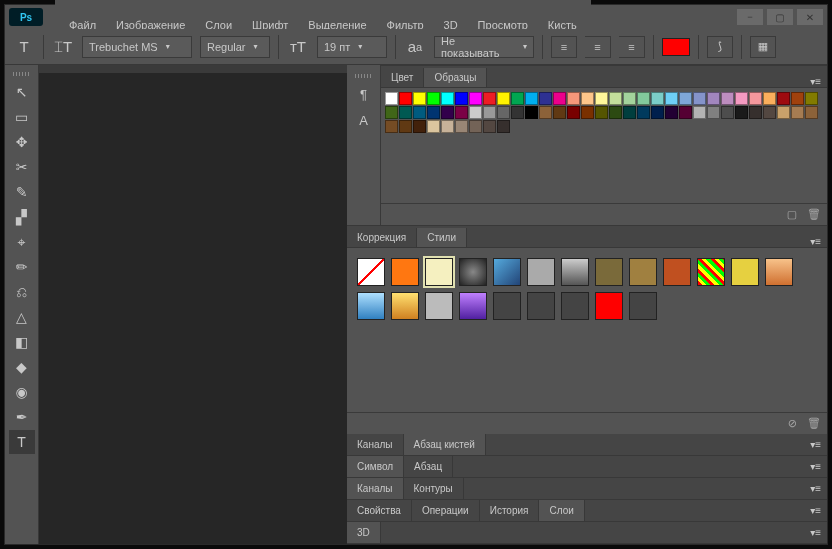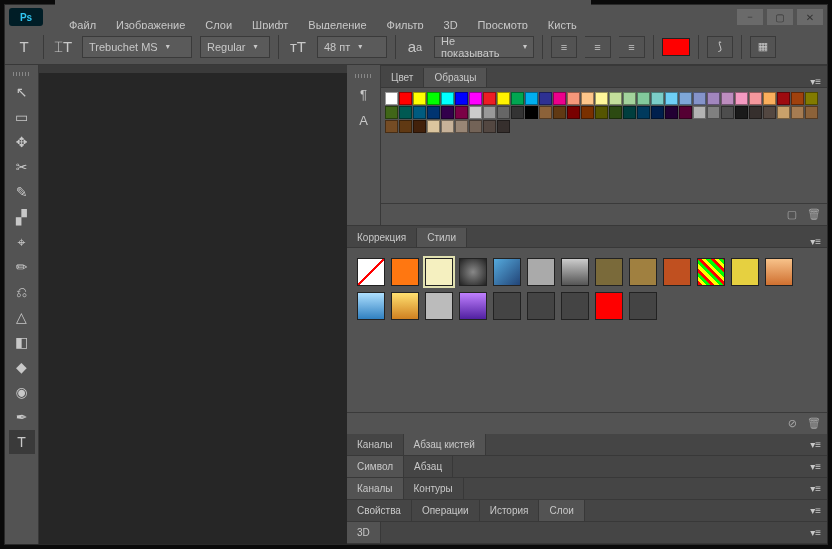--- a/index.html
+++ b/index.html
@@ -83,21 +83,21 @@
       <span>Trebuchet MS</span>
         <span class="dd-arrow">▾</span>
     </div>
     <div class="dropdown" style="width:70px;">
       <span>Regular</span>
         <span class="dd-arrow">▾</span>
     </div>
     <div class="sep"></div>
     <div class="opt-icon">тT</div>
     <div class="dropdown" style="width:70px;">
-      <span>48 пт</span>
+      <span>19 пт</span>
         <span class="dd-arrow">▾</span>
     </div>
     <div class="sep"></div>
     <div class="opt-icon">a<sub>a</sub></div>
     <div class="dropdown" style="width:100px;">
       <span>Не показывать</span>
         <span class="dd-arrow">▾</span>
     </div>
     <div class="sep"></div>
     <div class="btn-sq">≡</div>

